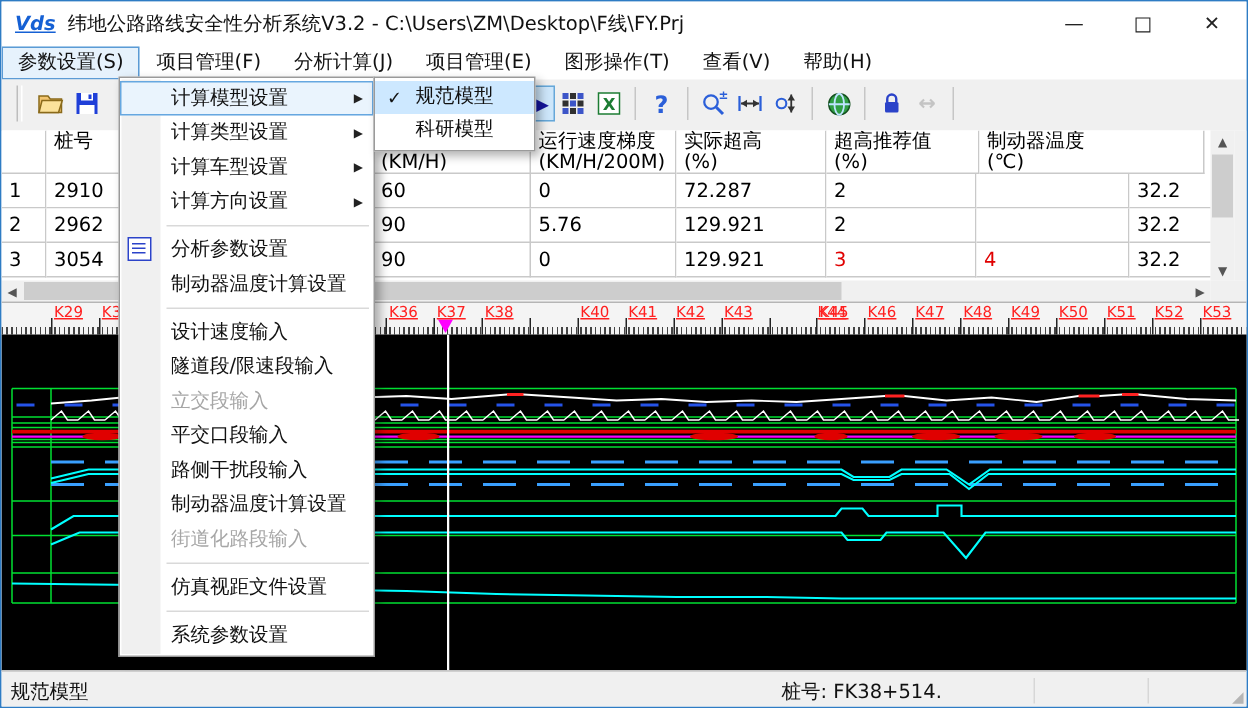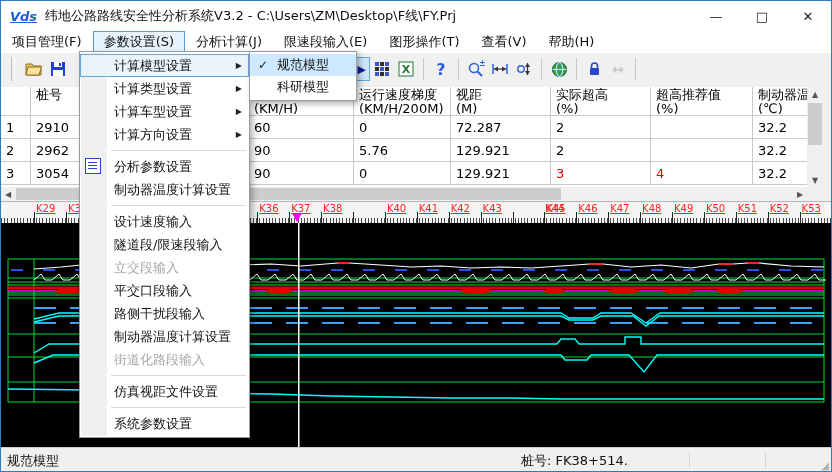--- a/index.html
+++ b/index.html
@@ -87,24 +87,24 @@
     <span class="logo">Vds</span>
     <span class="title">纬地公路路线安全性分析系统V3.2 - C:\Users\ZM\Desktop\F线\FY.Prj</span>
     <div class="win-controls">
       <div class="win-btn">—</div>
       <div class="win-btn">□</div>
       <div class="win-btn">✕</div>
     </div>
   </div>
 
   <div class="menubar" id="menubar">
+      <div class="mb-item active">参数设置(S)</div>
       <div class="mb-item">项目管理(F)</div>
-      <div class="mb-item active">参数设置(S)</div>
       <div class="mb-item">分析计算(J)</div>
-      <div class="mb-item">限速段输入(E)</div>
+      <div class="mb-item">项目管理(E)</div>
       <div class="mb-item">图形操作(T)</div>
       <div class="mb-item">查看(V)</div>
       <div class="mb-item">帮助(H)</div>
     </div>
 
   <div class="toolbar">
     <div class="tb-group" id="tb-left" style="left:4px">
         <div class="t-grip"></div>
         <div class="tb">
           <svg width="18" height="16" viewBox="0 0 18 16">
@@ -210,24 +210,20 @@
           <div>桩号</div>
           <div></div>
         </div>
         <div class="td" style="width: 105px;">
           <div>运行速度</div>
           <div>(KM/H)</div>
         </div>
         <div class="td" style="width: 97px;">
           <div>运行速度梯度</div>
           <div>(KM/H/200M)</div>
-        </div>
-        <div class="td" style="width: 100px;">
-          <div>视距</div>
-          <div>(M)</div>
         </div>
         <div class="td" style="width: 100px;">
           <div>实际超高</div>
           <div>(%)</div>
         </div>
         <div class="td" style="width: 102px;">
           <div>超高推荐值</div>
           <div>(%)</div>
         </div>
         <div class="td" style="width: 150px;">

